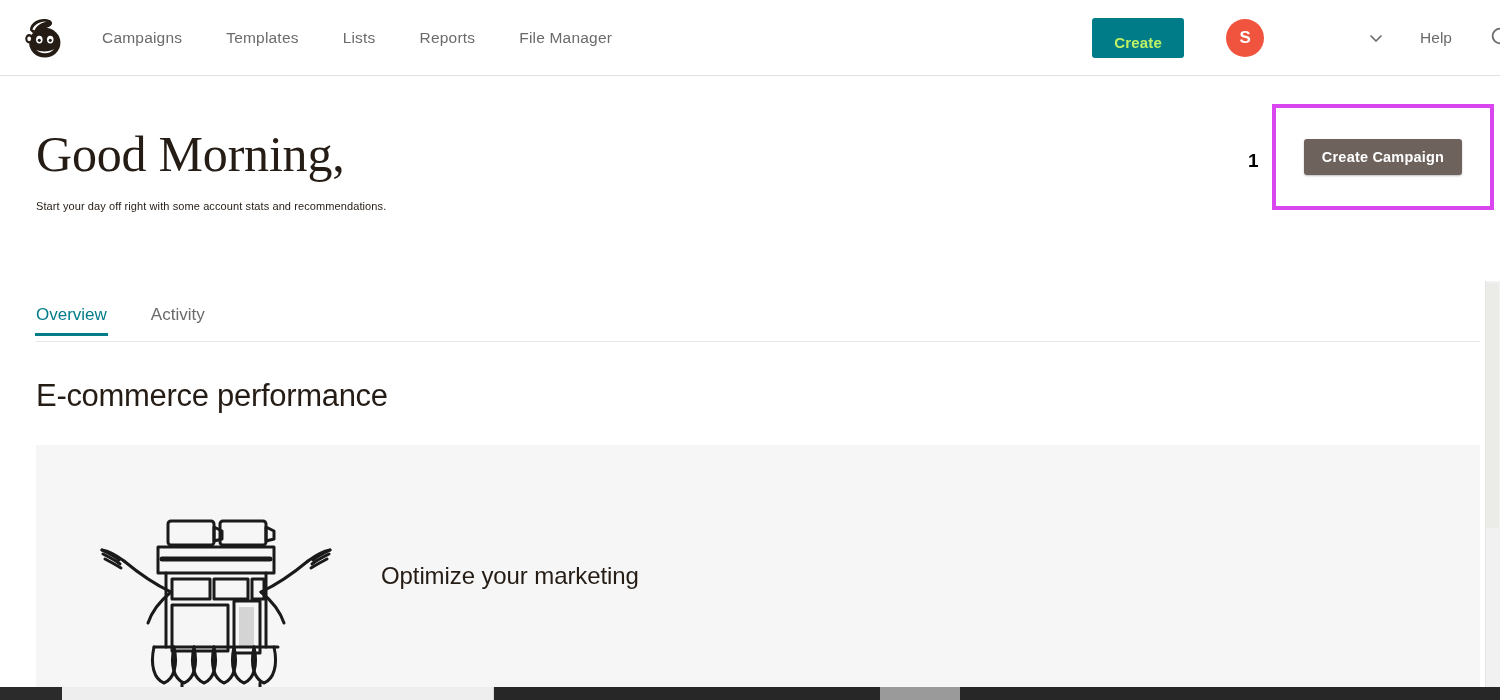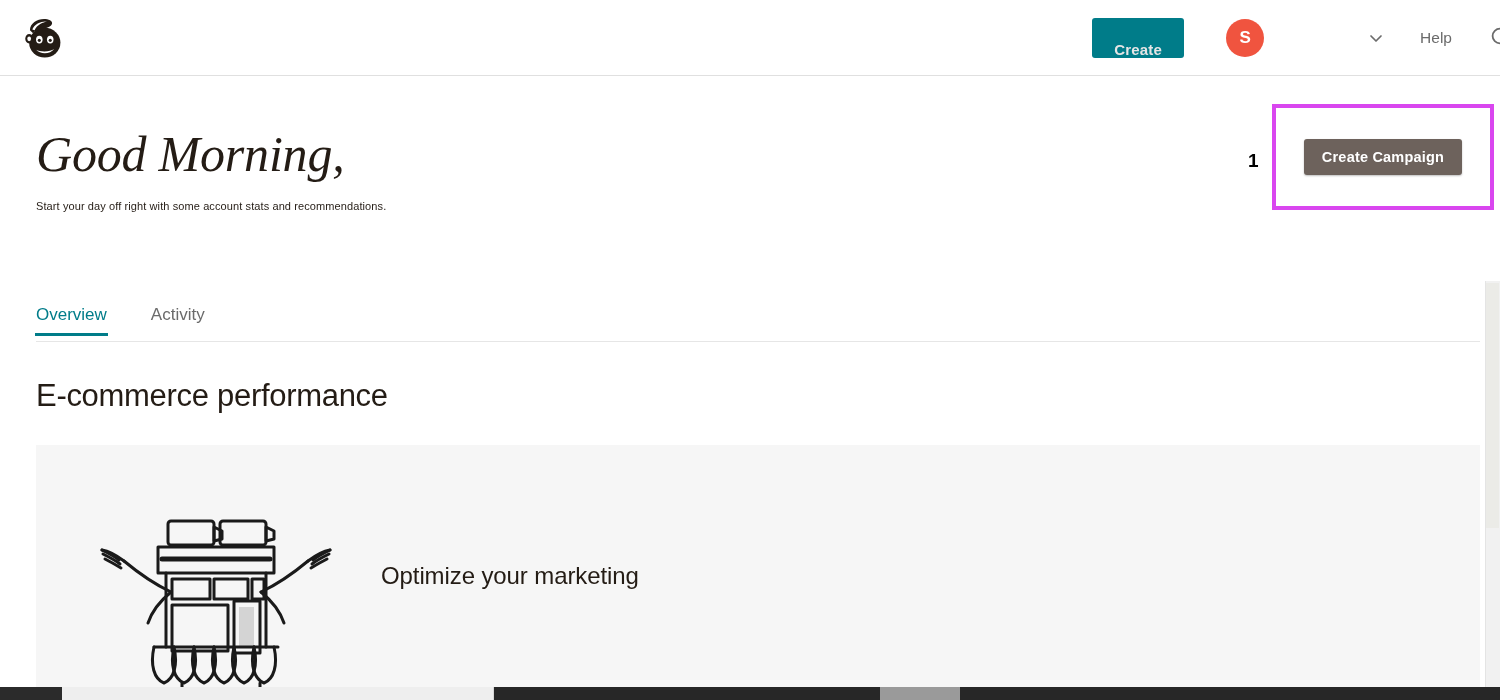--- a/index.html
+++ b/index.html
@@ -25,39 +25,39 @@
   .nav-link {
     font-size: 15.5px; color: #6b6b6b; letter-spacing: .2px;
     margin-right: 44px; cursor: pointer; white-space: nowrap;
   }
 
   .topbar-right {
     position: absolute; right: 0; top: 0; height: 76px;
     display: flex; align-items: center;
   }
   .create-btn {
-    background: #007c89; color: #e5e5e5; border: none; border-radius: 3px;
+    background: #007c89; color: #bef264; border: none; border-radius: 3px;
     font-size: 15px; font-weight: bold; letter-spacing: .2px;
-    padding: 12px 22px; height: 40px; line-height: 40px; cursor: pointer;
+    padding: 5px 22px; height: 40px; line-height: 40px; cursor: pointer;
   }
   .avatar {
     width: 38px; height: 38px; border-radius: 50%;
     background: #f0543f; color: #fff; font-weight: bold; font-size: 17px;
     display: flex; align-items: center; justify-content: center;
     margin-left: 42px; cursor: pointer;
   }
   .chev { margin-left: 104px; cursor: pointer; color: #6b6b6b; display:flex; align-items:center;}
   .help-link { margin-left: 36px; font-size: 15.5px; color: #6b6b6b; cursor: pointer; }
   .search-ic { margin-left: 36px; margin-right: -14px; cursor: pointer; display:flex; align-items:center;}
 
   
   .greeting {
     position: absolute; left: 36px; top: 128px;
     font-family: "Liberation Serif", serif;
-    font-size: 50px; color: #241c15; line-height: 1.05; letter-spacing: -0.2px; font-style: italic;
+    font-size: 50px; color: #241c15; line-height: 1.05; letter-spacing: -0.2px;
   }
   .subgreeting {
     position: absolute; left: 36px; top: 200px;
     font-size: 11px; color: #241c15; letter-spacing: .1px;
   }
 
   
   .anno-num {
     position: absolute; left: 1248px; top: 150px;
     font-size: 19px; font-weight: bold; color: #000;
@@ -172,20 +172,27 @@
         </g>
         <g fill="#241c15">
           <circle cx="26" cy="35" r="2"></circle>
           <circle cx="40" cy="35" r="2"></circle>
         </g>
         <ellipse cx="13" cy="33" rx="5" ry="6" fill="#241c15"></ellipse>
         <ellipse cx="13" cy="33" rx="2.4" ry="3" fill="#ffffff"></ellipse>
       </svg>
     </div>
 
+    <div class="nav-links">
+      <div class="nav-link">Campaigns</div>
+      <div class="nav-link">Templates</div>
+      <div class="nav-link">Lists</div>
+      <div class="nav-link">Reports</div>
+      <div class="nav-link">File Manager</div>
+    </div>
 
     <div class="topbar-right">
       <button class="create-btn">Create</button>
 
       <div class="avatar">
         <span>S</span>
       </div>
 
       <div class="chev">
         <svg width="16" height="16" viewBox="0 0 16 16" aria-hidden="true">

